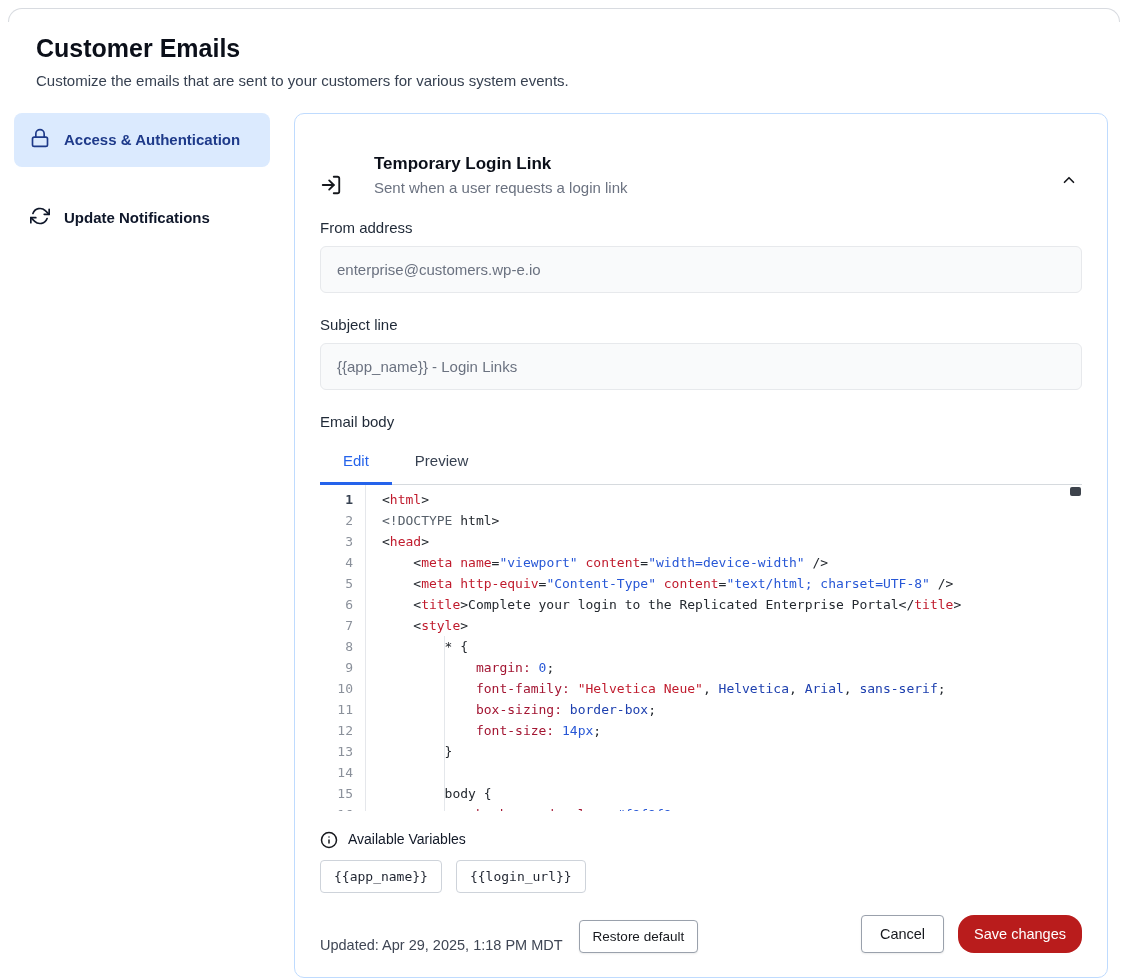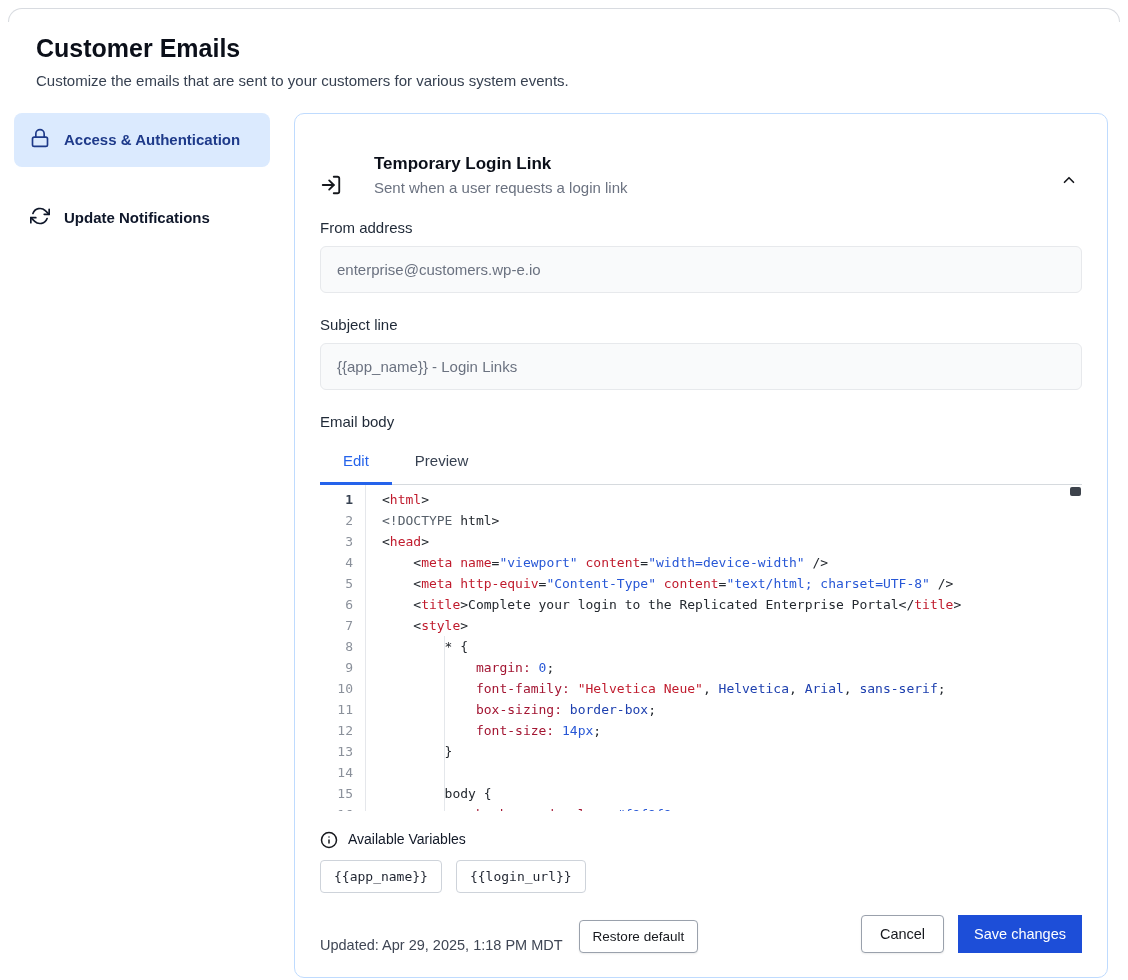--- a/index.html
+++ b/index.html
@@ -106,21 +106,21 @@
   .btn {
     font-family: inherit; cursor: pointer; border-radius: 4px;
     background: #fff; border: 1px solid #9aa1ac; color: #16181d;
     box-shadow: 0 1px 2px rgba(0,0,0,.08);
   }
   .btn-restore { margin-left: 16px; font-size: 13.5px; padding: 8px 13px; }
   .spacer { flex: 1; }
   .btn-cancel { font-size: 14.5px; padding: 10px 18px; }
   .btn-save {
     margin-left: 14px; font-size: 14.5px; padding: 11px 16px;
-    background: #1d4ed8; border: none; color: #fff; border-radius: 0;
+    background: #b91c1c; border: none; color: #fff; border-radius: 16px;
     cursor: pointer; font-family: inherit;
   }
 </style>
 </head>
 <body>
 
 <div class="page">
 
   <div class="top-card-edge"></div>
 

